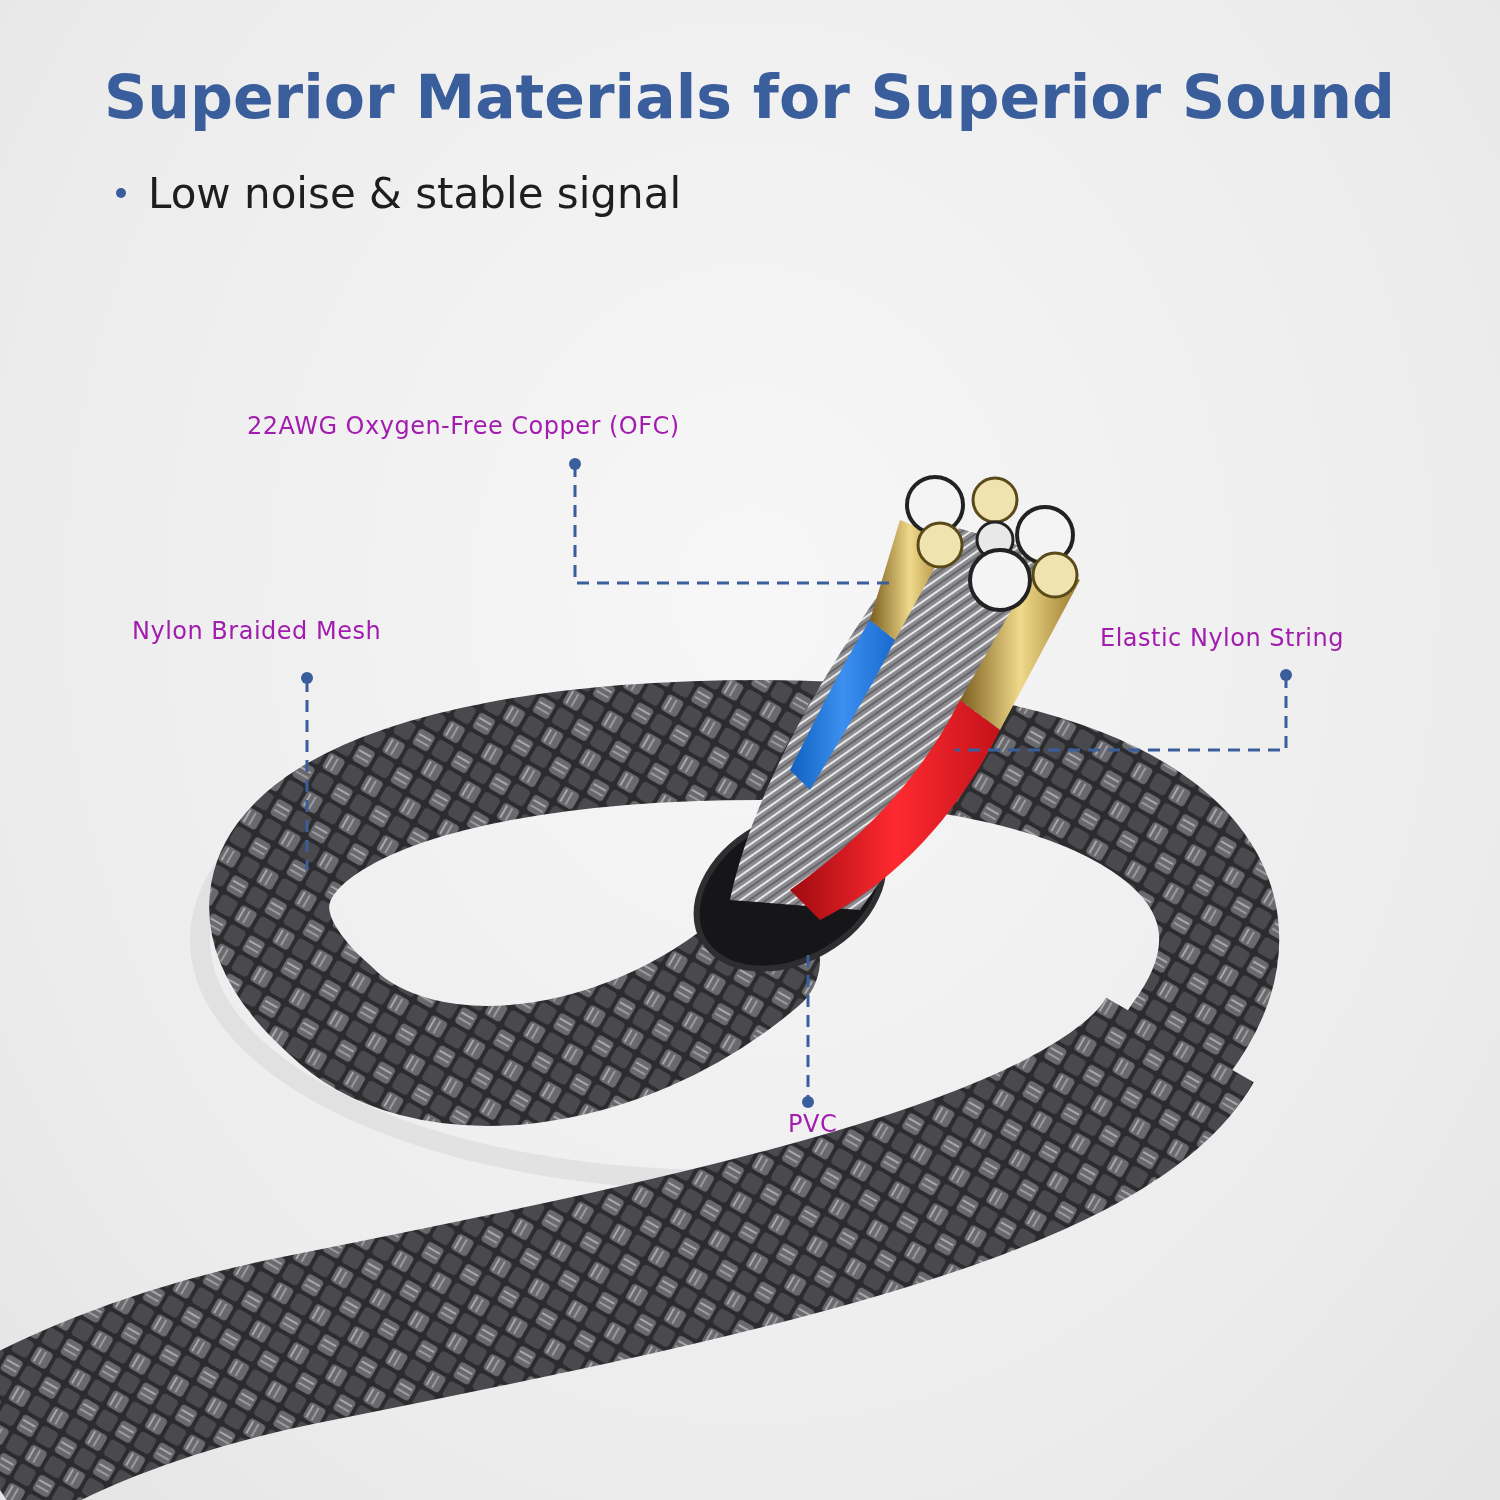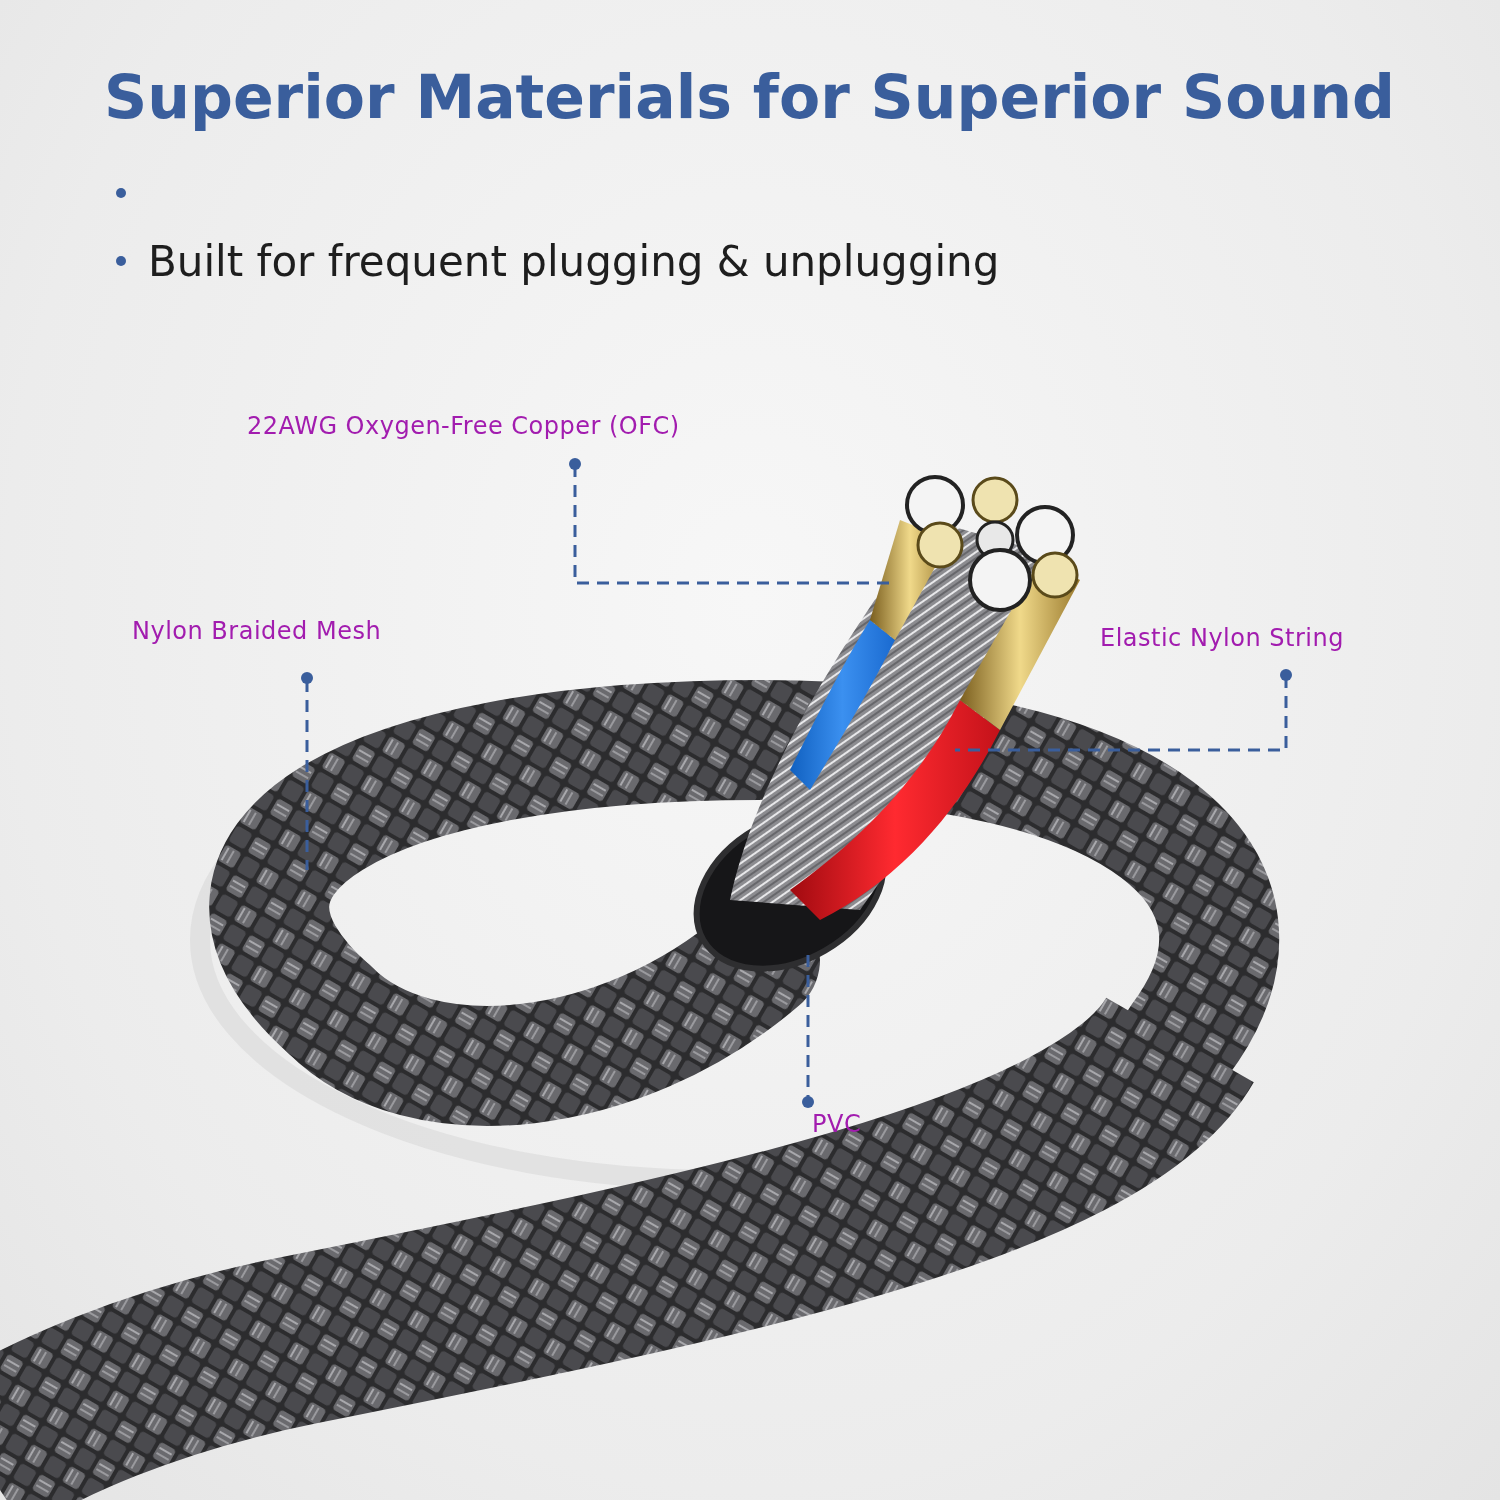--- a/index.html
+++ b/index.html
@@ -89,20 +89,19 @@
     <circle cx="575" cy="464" r="6"></circle>
     <circle cx="307" cy="678" r="6"></circle>
     <circle cx="1286" cy="675" r="6"></circle>
     <circle cx="808" cy="1102" r="6"></circle>
   </g>
 </svg>
 
 <div class="title">Superior Materials for Superior Sound</div>
 
 <ul class="bullets">
-  <li><span class="dot"></span></li>
-  <li><span class="dot"></span><span>Built for frequent plugging &amp; unplugging</span></li>
+  <li><span class="dot"></span><span>Low noise &amp; stable signal</span></li>
 </ul>
 
 <div class="label" style="left:247px; top:412px;">22AWG Oxygen-Free Copper (OFC)</div>
 <div class="label" style="left:132px; top:617px;text-align:right;">Nylon Braided Mesh</div>
 <div class="label" style="left:1100px; top:624px;">Elastic Nylon String</div>
-<div class="label" style="left:812px; top:1110px;">PVC</div>
+<div class="label" style="left:788px; top:1110px;">PVC</div>
 
 </body></html>

